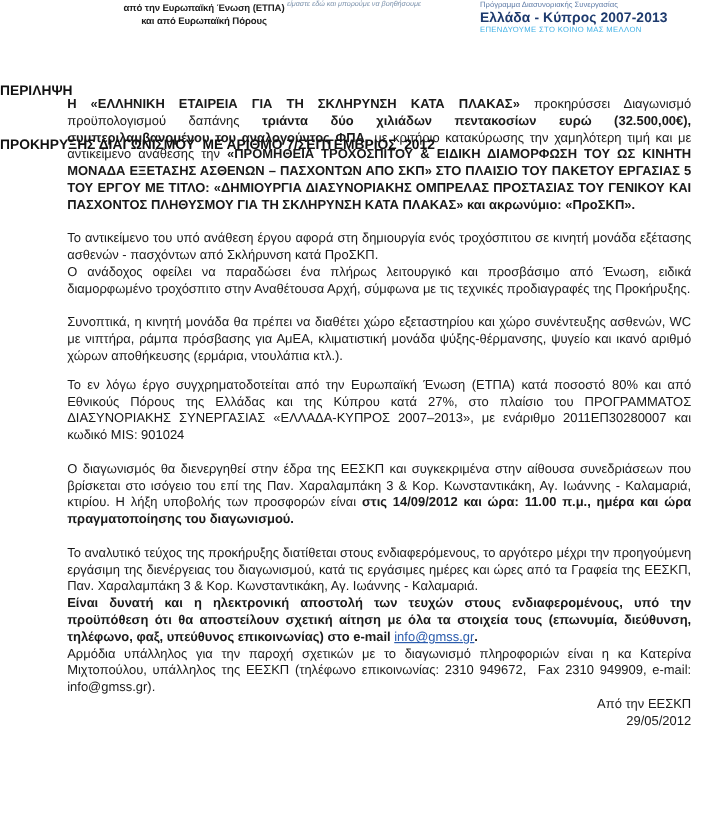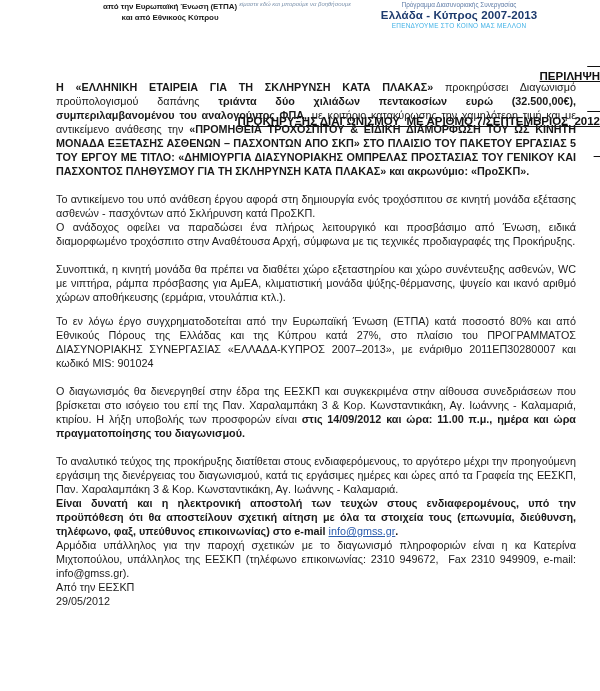--- a/index.html
+++ b/index.html
@@ -17,58 +17,58 @@
     position: absolute; left: 80px; top: 2px; width: 180px;
     text-align: center; font-size: 8px; line-height: 10.5px;
     color: #1c1c1c; font-weight: bold; letter-spacing: -0.1px;
   }
   .motto {
     position: absolute; left: 205px; top: 0px; width: 180px;
     text-align: center; font-style: italic; font-size: 6px;
     color: #7d93ad; line-height: 8px;
   }
   .prog {
-    position: absolute; left: 368px; top: 1px; width: 182px;
-    text-align: center; line-height: 8px;
+    position: absolute; left: 400px; top: 1px; width: 182px;
+    line-height: 8px;
   }
   .prog-l1 { font-size: 6.4px; color: #5e7ba6; line-height: 8px; }
   .prog-l2 { font-size: 11.5px; font-weight: bold; color: #1d3a6d; line-height: 12px; letter-spacing: 0.1px; }
   .prog-l3 { font-size: 6.4px; color: #41b1e6; line-height: 8px; margin-top: 1px; letter-spacing: 0.3px; }
 
   
   .titles {
     position: absolute; top: 39px; left: 0; width: 600px;
-    text-align: right; font-weight: bold; font-size: 11.5px;
-    line-height: 15px; color: #111; white-space: pre; text-decoration: underline;
+    text-align: left; font-weight: bold; font-size: 11.5px;
+    line-height: 15px; color: #111; white-space: pre;
   }
 
   
   .content {
     position: absolute; top: 80px; left: 56px; width: 520px;
     font-size: 10.8px; line-height: 14px; text-align: justify;
     color: #1a1a1a;
   }
   p.para { margin: 0 0 14px 0; }
   p.para.gap2 { margin-bottom: 10px; }
   p.para.tight { margin-bottom: 0; }
   .b { font-weight: bold; }
   a.email { color: #2b5cad; text-decoration: underline; font-weight: normal; cursor: pointer; }
 
   .signoff {
-    text-align: left; line-height: 14px; margin: 0;
+    text-align: right; line-height: 14px; margin: 0;
   }
 </style>
 </head>
 <body>
 
 <div class="page">
 
   <div class="hdr-left">
     <div>από την Ευρωπαϊκή Ένωση (ΕΤΠΑ)</div>
-    <div>και από Εθνικούς Κύπρου</div>
+    <div>και από Ευρωπαϊκή Πόρους</div>
   </div>
 
   <div class="motto">είμαστε εδώ και μπορούμε να βοηθήσουμε</div>
 
   <div class="prog">
     <div class="prog-l1">Πρόγραμμα Διασυνοριακής Συνεργασίας</div>
     <div class="prog-l2">Ελλάδα - Κύπρος 2007-2013</div>
     <div class="prog-l3">ΕΠΕΝΔΥΟΥΜΕ ΣΤΟ ΚΟΙΝΟ ΜΑΣ ΜΕΛΛΟΝ</div>
   </div>
 

